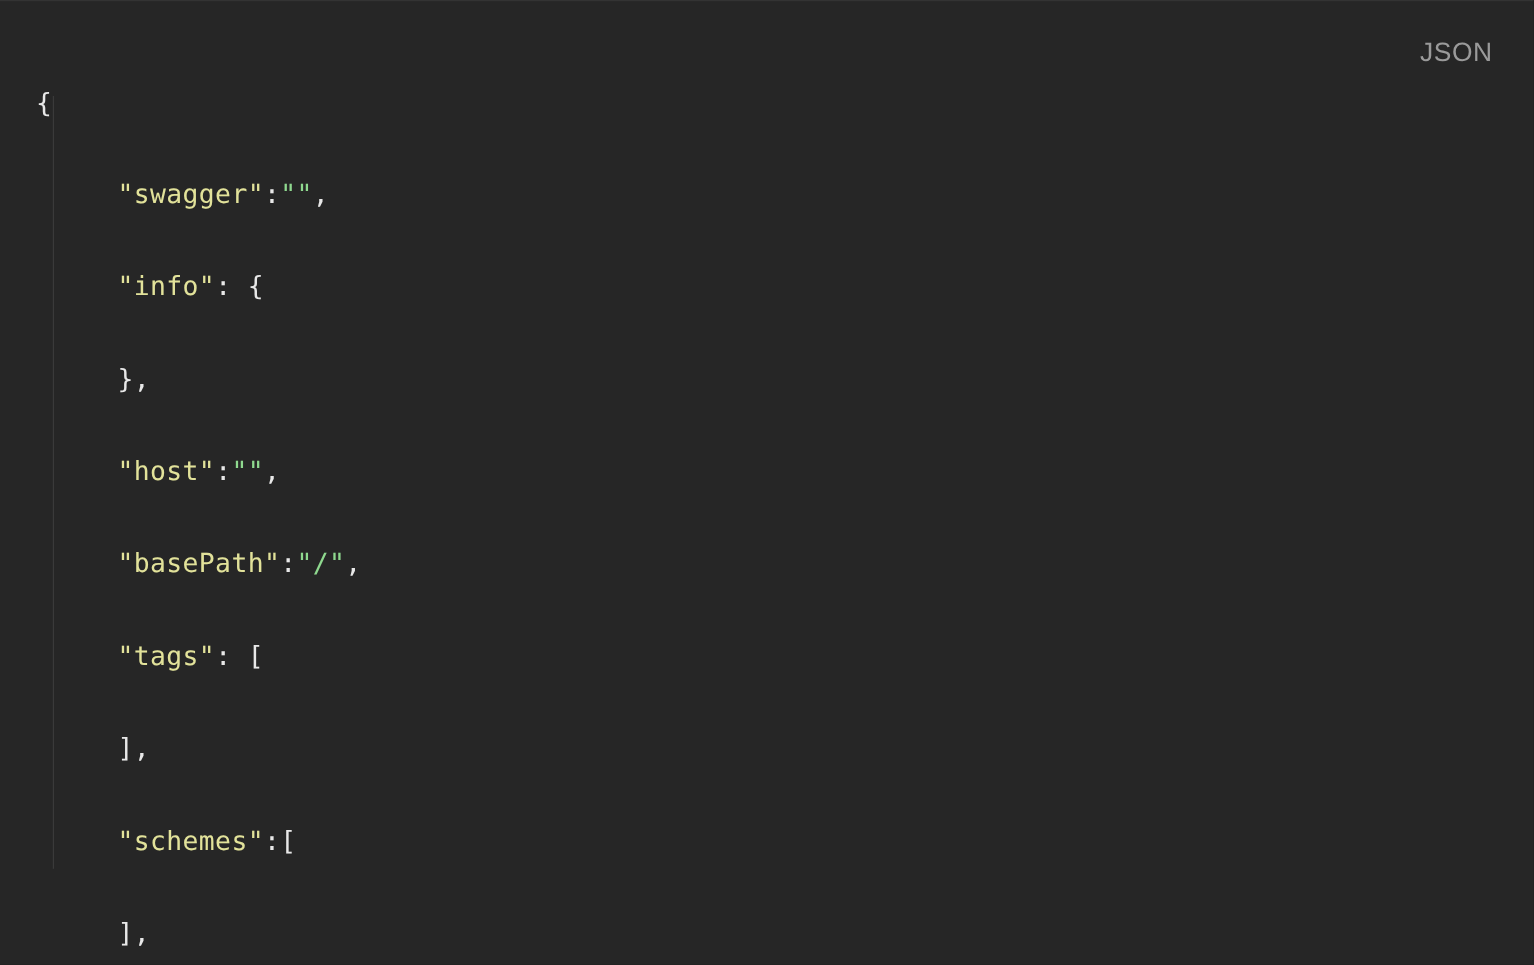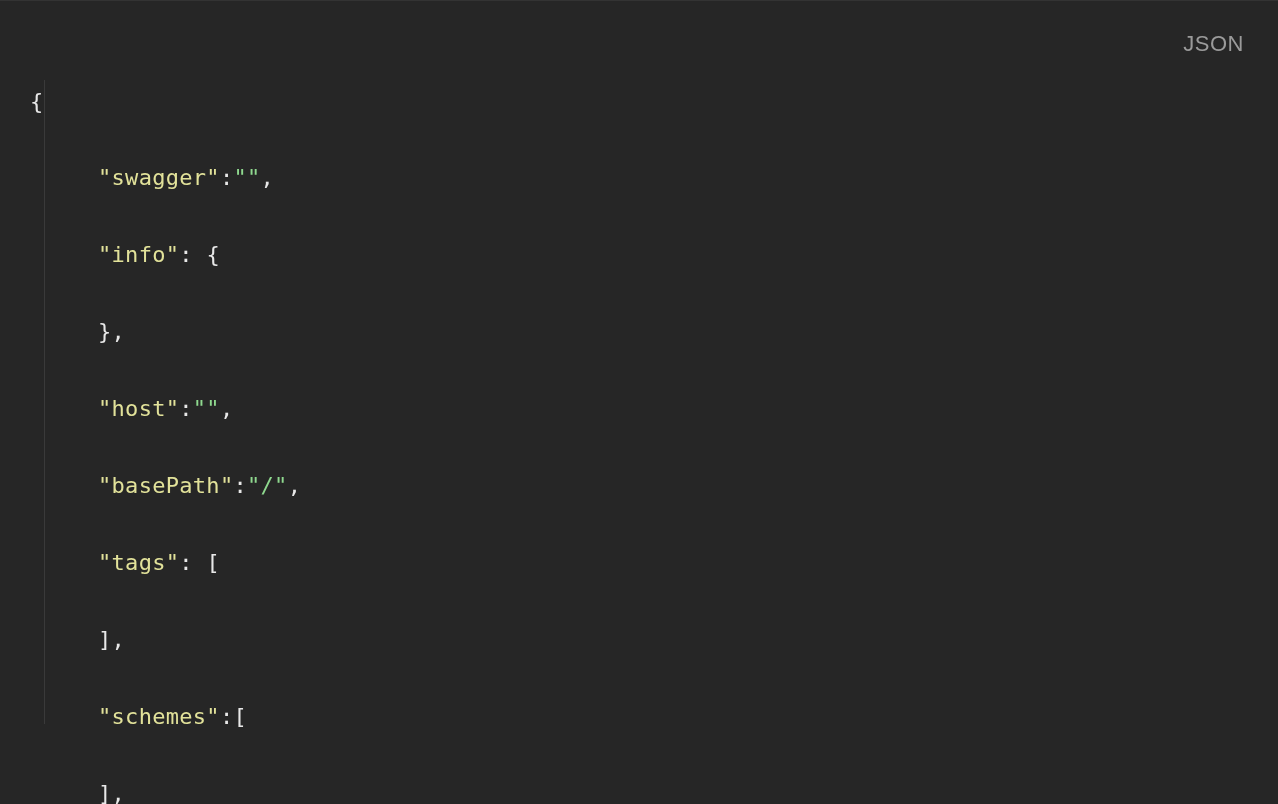--- a/index.html
+++ b/index.html
@@ -13,21 +13,21 @@
       height: 804px;
       font-family: 'SF Mono', 'Monaco', 'Menlo', 'Consolas', monospace;
       font-size: 22px;
       line-height: 1.75;
       overflow: hidden;
     }
     .code-container {
       background: #262626;
       width: 100%;
       height: 100%;
-      padding: 43px 30px;
+      padding: 28px 30px;
       position: relative;
       border-top: 1px solid #333;
     }
     .lang-badge {
       position: absolute;
       top: 24px;
       right: 34px;
       color: #9a9a9a;
       font-family: -apple-system, BlinkMacSystemFont, 'Segoe UI', sans-serif;
       font-size: 22px;

